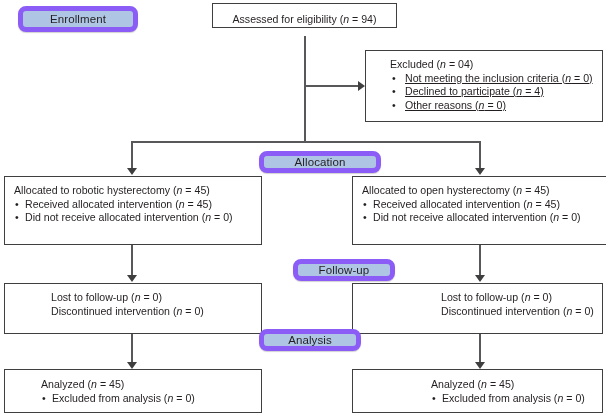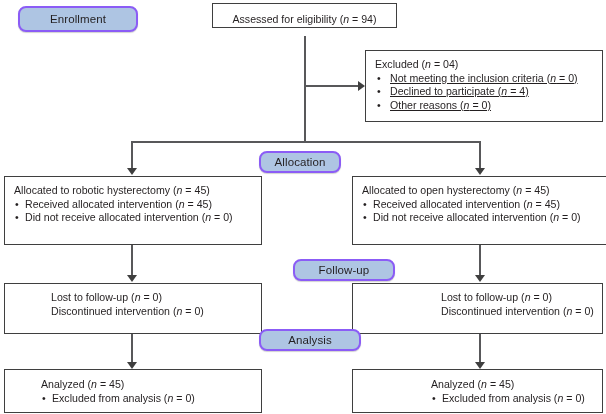--- a/index.html
+++ b/index.html
@@ -16,21 +16,21 @@
     font-family: "Liberation Sans", sans-serif;
     color: #231f20;
     overflow: hidden;
   }
 
   
   .stage-pill {
     position: absolute;
     box-sizing: border-box;
     background: #aec5e3;
-    border: 2px solid #8b5cf6;
+    border: 5px solid #8b5cf6;
     border-radius: 8px;
     display: flex;
     align-items: center;
     justify-content: center;
     font-size: 11.5px;
     color: #231f20;
     letter-spacing: 0.1px;
     z-index: 5;
     box-shadow: 0 1px 1px rgba(0,0,0,0.18);
   }
@@ -109,21 +109,21 @@
 </style>
 </head>
 <body>
 
 <div id="canvas">
 
   <div class="stage-pill" style="left:18px; top:6px; width:120px; height:26px;">
     <span>Enrollment</span>
   </div>
 
-  <div class="stage-pill" style="left:259px; top:151px; width:82px; height:22px;">
+  <div class="stage-pill" style="left:259px; top:151px; width:122px; height:22px;">
     <span>Allocation</span>
   </div>
 
   <div class="stage-pill" style="left:259px; top:259px; width:102px; height:22px;margin-left:34px;">
     <span>Follow-up</span>
   </div>
 
   <div class="stage-pill" style="left:259px; top:329px; width:102px; height:22px;">
     <span>Analysis</span>
   </div>
@@ -152,21 +152,21 @@
 
   <div class="conn v" style="left:479px; top:334px; height:30px;"></div>
   <div class="arrow-down" style="left:475px; top:362px;"></div>
 
   <div class="flow-box" style="left:212px; top:3px; width:185px; height:25px;">
     <div class="box-inner" style="padding-top:9px; text-align:center;">
       <div class="line"><span>Assessed for eligibility (</span><em class="n">n</em><span> = 94)</span></div>
     </div>
   </div>
 
-  <div class="flow-box" style="left:365px; top:50px; width:238px; height:72px;">
+  <div class="flow-box" style="left:365px; top:50px; width:238px; height:72px;padding-left:15px;">
     <div class="box-inner">
       <div class="line"><span>Excluded (</span><em class="n">n</em><span> = 04)</span></div>
       <div class="bullet-line gap"><span>Not meeting the inclusion criteria (</span><em class="n">n</em><span> = 0)</span></div>
       <div class="bullet-line gap"><span>Declined to participate (</span><em class="n">n</em><span> = 4)</span></div>
       <div class="bullet-line gap"><span>Other reasons (</span><em class="n">n</em><span> = 0)</span></div>
     </div>
   </div>
 
   <div class="flow-box" style="left:4px; top:176px; width:258px; height:69px;">
     <div class="box-inner">

